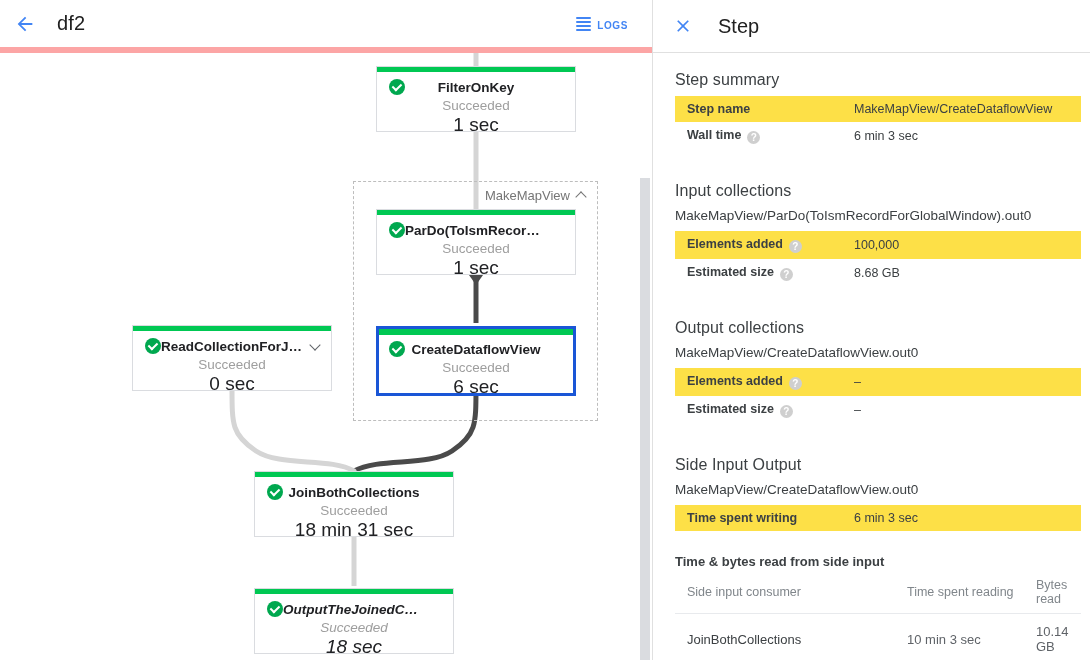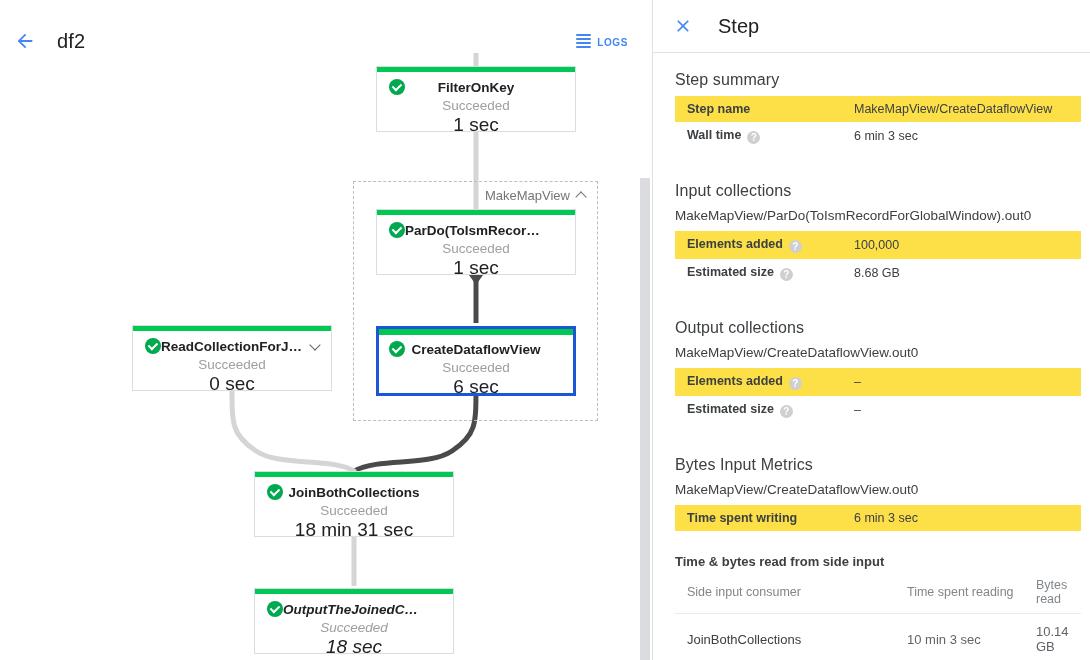--- a/index.html
+++ b/index.html
@@ -17,24 +17,23 @@
     position: relative;
     width: 653px; height: 660px;
     background: #fff;
     box-sizing: border-box;
     border-right: 1px solid #e0e0e0;
     overflow: hidden;
   }
   .toolbar {
     position: relative;
     height: 53px;
-    border-bottom: 3px solid #fca5a5;
+    border-bottom: 6px solid #fca5a5;
     display: flex; align-items: center;
     box-sizing: border-box;
-    margin-top: 16px;
   }
   .back-btn {
     width: 40px; height: 40px; margin-left: 5px;
     display: flex; align-items: center; justify-content: center;
     border-radius: 50%; cursor: pointer;
   }
   .job-title {
     font-size: 20px; color: #212121; margin-left: 12px;
     font-weight: 400; letter-spacing: .1px;
   }
@@ -400,21 +399,21 @@
           <td class="kv-key"><span>Elements added</span><span class="qmark">?</span></td>
           <td class="kv-val">–</td>
         </tr>
         <tr>
           <td class="kv-key"><span>Estimated size</span><span class="qmark">?</span></td>
           <td class="kv-val">–</td>
         </tr>
       </tbody>
         </table>
 
-      <div class="section-head sp">Bytes Input Metrics</div>
+      <div class="section-head sp">Side Input Output</div>
       <div class="coll-name">MakeMapView/CreateDataflowView.out0</div>
       <table class="kv-table">
         <tbody>
             <tr class="odd">
           <td class="kv-key">Time spent writing</td>
           <td class="kv-val">6 min 3 sec</td>
         </tr>
       </tbody>
         </table>
 

